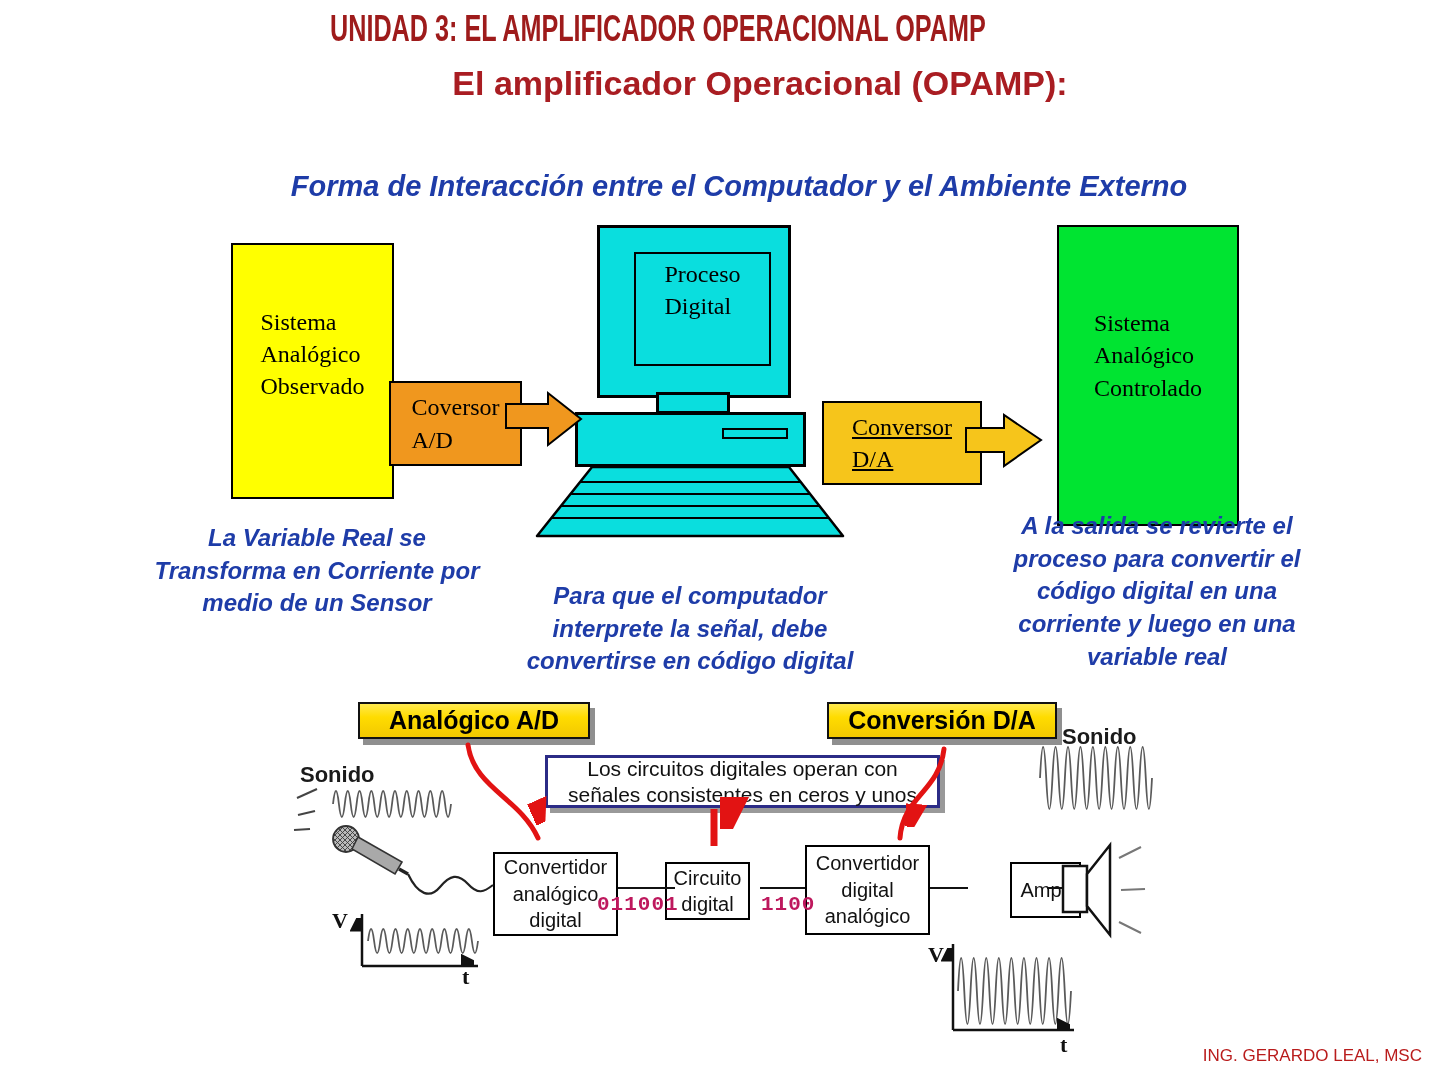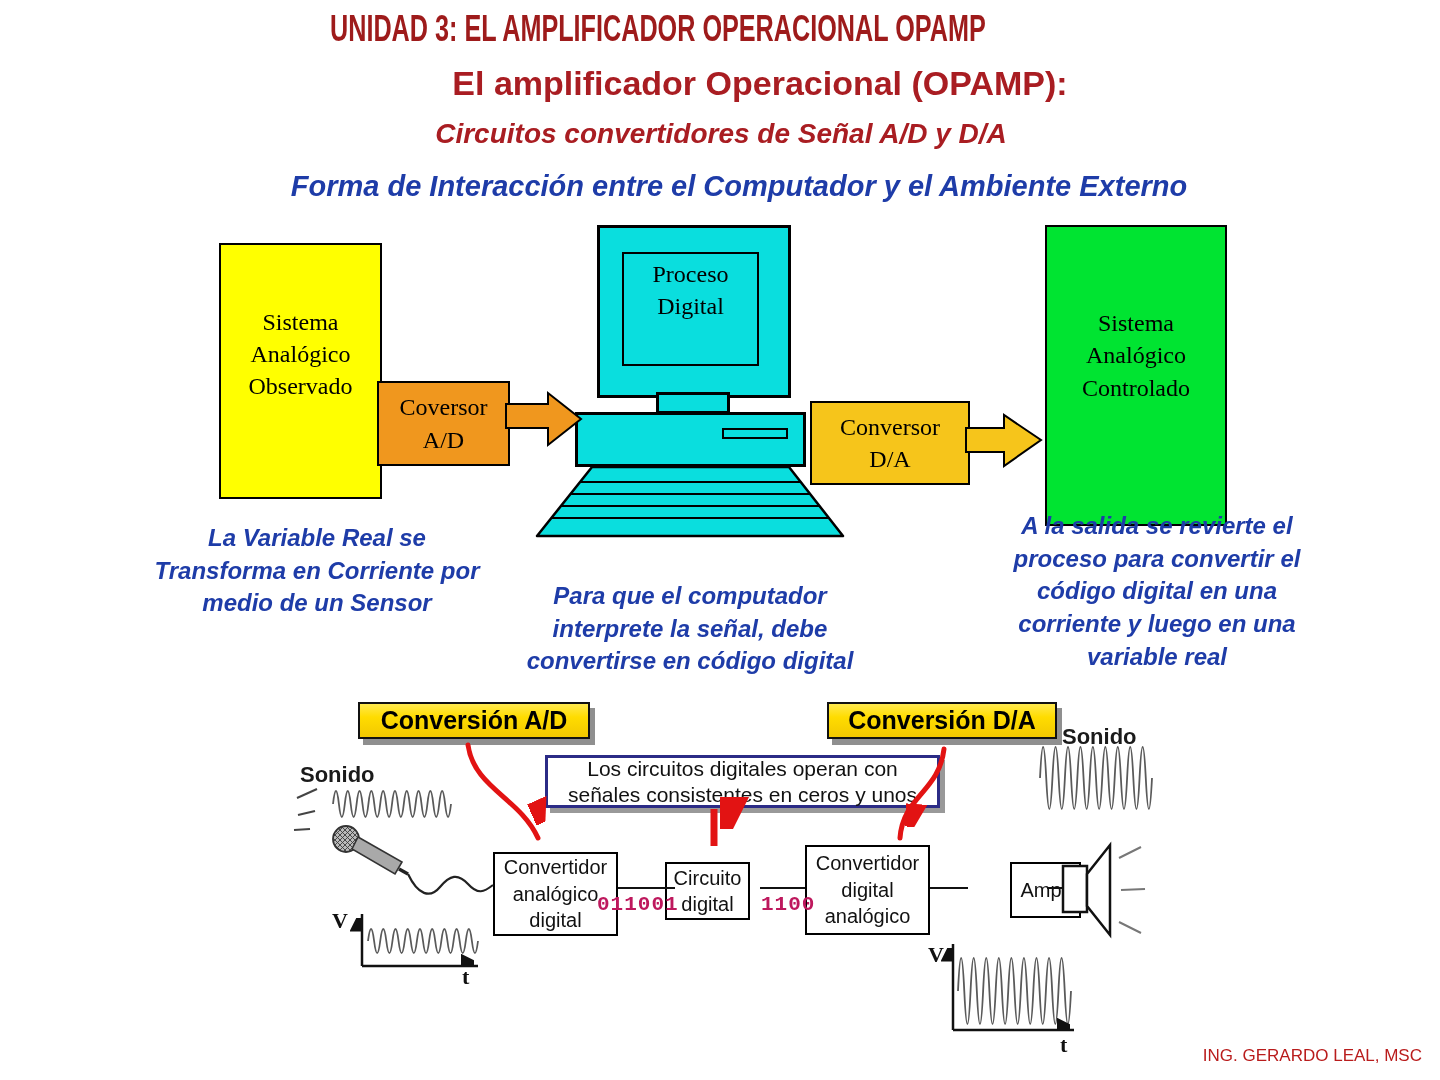--- a/index.html
+++ b/index.html
@@ -7,31 +7,31 @@
           font-family:"Liberation Sans",sans-serif;}
   .abs{position:absolute;}
   .prewrap{white-space:pre-line;}
   
   .unit-title{left:330px;top:8px;font-size:36px;font-weight:bold;color:var(--title-red);
               transform:scaleX(.70);transform-origin:left top;line-height:42px;letter-spacing:0;}
   .h-main{left:40px;top:64px;width:1440px;text-align:center;font-size:34px;font-weight:bold;color:var(--heading-red);}
   .h-sub{left:1px;top:118px;width:1440px;text-align:center;font-size:28px;font-weight:bold;font-style:italic;color:var(--heading-red);}
   .h-tag{left:19px;top:170px;width:1440px;text-align:center;font-size:29px;font-weight:bold;font-style:italic;color:var(--blue-text);}
   
-  .serifbox{font-family:"Liberation Serif",serif;color:#000;text-align:center;
-            display:flex;align-items:center;justify-content:center;font-size:24px;line-height:1.34;}
+  .serifbox{font-family:"Liberation Serif",serif;color:#000;
+            display:flex;align-items:center;justify-content:center;font-size:24px;line-height:1.34;margin-left:12px;}
   .observed{left:219px;top:243px;width:159px;height:218px;background:var(--yellow-box);border:2.5px solid #000;padding-bottom:34px;box-sizing:content-box;}
   .adbox{left:377px;top:381px;width:129px;height:81px;background:var(--orange-box);border:2.5px solid #000;}
   .monitor{left:597px;top:225px;width:188px;height:167px;background:var(--cyan);border:3px solid #000;}
   .screen{left:622px;top:252px;width:137px;height:114px;background:var(--cyan);border:2.5px solid #000;
           align-items:flex-start;padding-top:4px;box-sizing:border-box;}
   .neck{left:656px;top:392px;width:74px;height:22px;background:var(--cyan);border:3px solid #000;box-sizing:border-box;}
   .base{left:575px;top:412px;width:231px;height:55px;background:var(--cyan);border:3px solid #000;box-sizing:border-box;}
   .slot{left:722px;top:428px;width:66px;height:11px;background:var(--cyan);border:2px solid #000;box-sizing:border-box;}
-  .dabox{left:810px;top:401px;width:156px;height:80px;background:var(--gold-box);border:2.5px solid #000;}
+  .dabox{left:810px;top:401px;width:156px;height:80px;background:var(--gold-box);border:2.5px solid #000;text-decoration:underline;}
   .controlled{left:1045px;top:225px;width:178px;height:257px;background:var(--green-box);border:2.5px solid #000;padding-bottom:40px;box-sizing:content-box;}
   
   .capt{font-weight:bold;font-style:italic;color:var(--blue-text);text-align:center;font-size:24px;line-height:1.36;}
   .capt-l{left:137px;top:522px;width:360px;}
   .capt-m{left:500px;top:580px;width:380px;}
   .capt-r{left:987px;top:510px;width:340px;}
   
   .convlabel{height:37px;display:flex;align-items:center;justify-content:center;
              font-size:25px;font-weight:800;color:#000;border:2.5px solid #111;box-sizing:border-box;
              background:linear-gradient(180deg,#ffe94f 0%,var(--label-yellow) 40%,#f2c800 100%);
@@ -53,21 +53,20 @@
   .credit{right:18px;top:1046px;font-size:17px;color:#b91c1c;}
   svg.overlay{position:absolute;left:0;top:0;z-index:5;pointer-events:none;}
 </style>
 </head>
 <body>
 
 <div id="canvas">
 
   <div class="abs unit-title">UNIDAD 3: EL AMPLIFICADOR OPERACIONAL OPAMP</div>
   <div class="abs h-main">El amplificador Operacional (OPAMP):</div>
-  <div class="abs h-sub">Circuitos convertidores de Señal A/D y D/A</div>
   <div class="abs h-tag">Forma de Interacción entre el Computador y el Ambiente Externo</div>
 
   <div class="abs serifbox prewrap observed">Sistema
 Analógico
 Observado</div>
   <div class="abs serifbox prewrap adbox">Coversor
 A/D</div>
   <div class="abs monitor"></div>
   <div class="abs serifbox prewrap screen">Proceso
 Digital</div>
@@ -85,21 +84,21 @@
 medio de un Sensor</div>
   <div class="abs capt prewrap capt-m">Para que el computador
 interprete la señal, debe
 convertirse en código digital</div>
   <div class="abs capt prewrap capt-r">A la salida se revierte el
 proceso para convertir el
 código digital en una
 corriente y luego en una
 variable real</div>
 
-  <div class="abs convlabel conv-ad">Conversión A/D</div>
+  <div class="abs convlabel conv-ad">Analógico A/D</div>
   <div class="abs convlabel conv-da">Conversión D/A</div>
   <div class="abs notebox prewrap">Los circuitos digitales operan con
 señales consistentes en ceros y unos</div>
   <div class="abs sonido" style="left:300px;top:762px;">Sonido</div>
   <div class="abs sonido" style="left:1062px;top:724px;">Sonido</div>
 
   <div class="abs flowbox prewrap adc">Convertidor
 analógico
 digital</div>
   <div class="abs flowbox prewrap circ">Circuito

